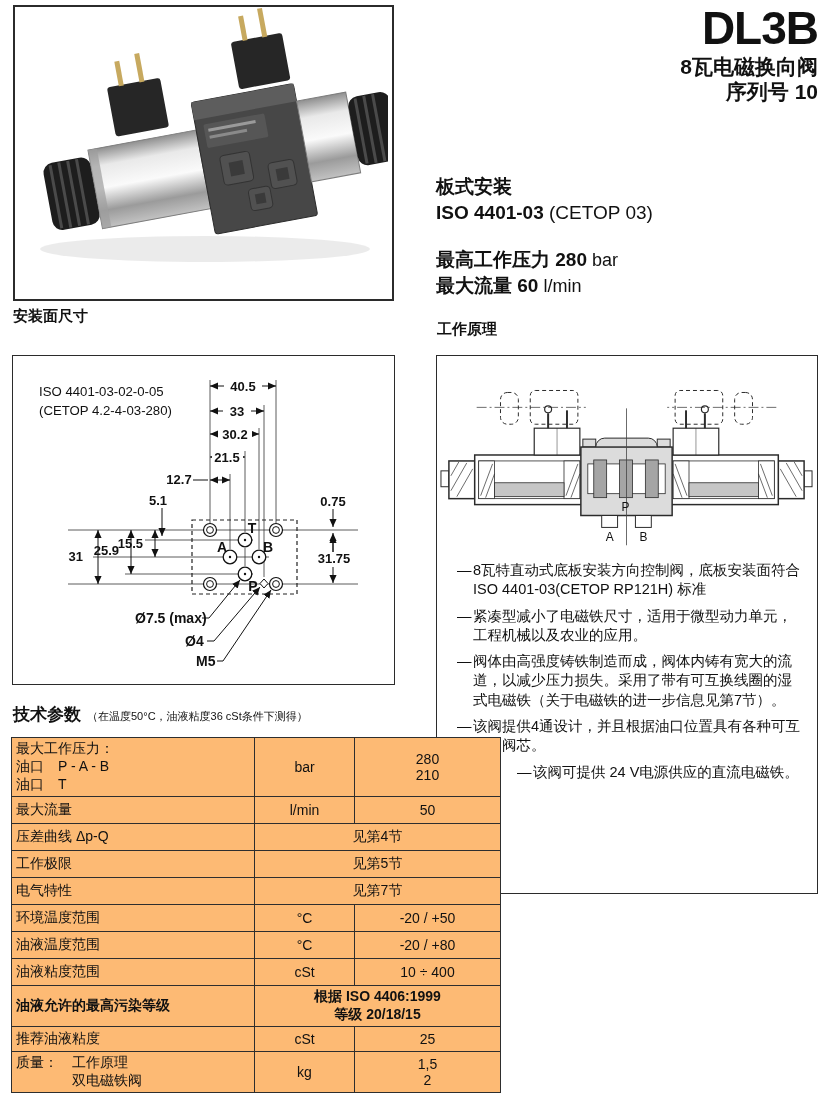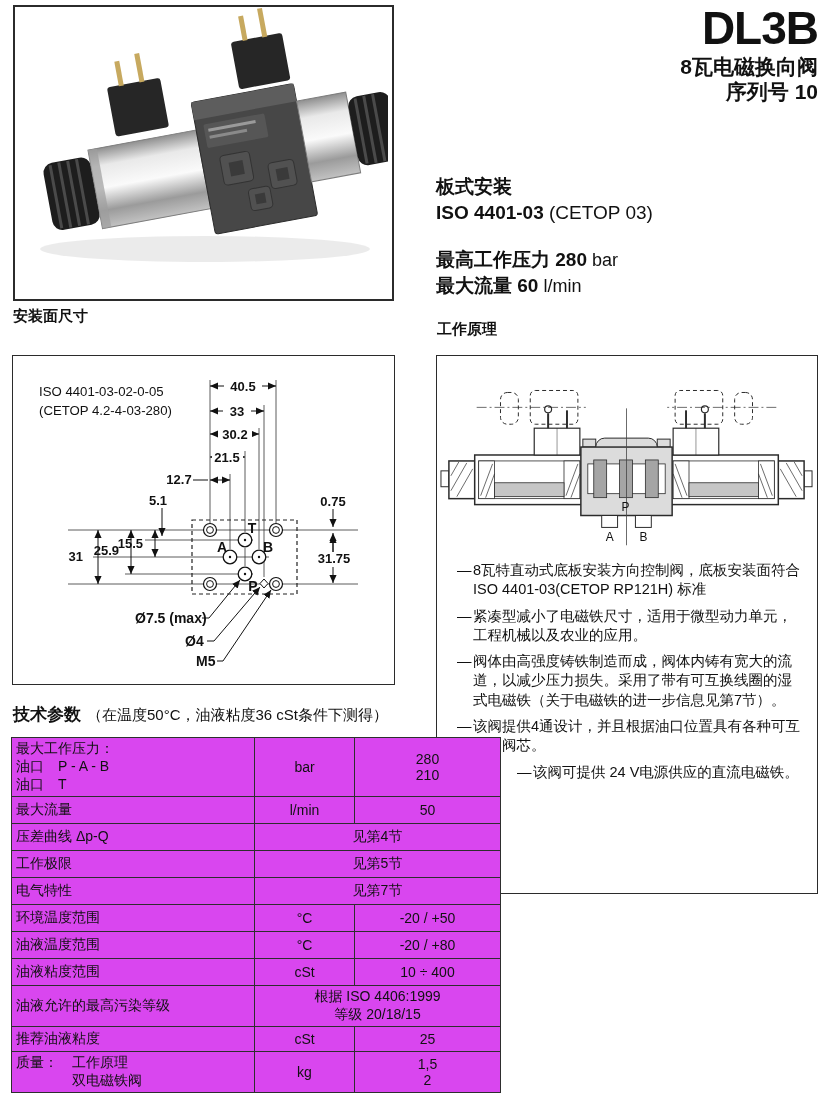--- a/index.html
+++ b/index.html
@@ -21,23 +21,23 @@
   
   .mount-box{position:absolute;left:12px;top:355px;width:381px;height:328px;border:1.5px solid #2b2b2b;background:#fff;}
   .principle-box{position:absolute;left:436px;top:355px;width:382px;height:539px;border:1.5px solid #2b2b2b;background:#fff;box-sizing:border-box;}
   .bullets{padding:6px 14px 0 20px;font-size:14.5px;line-height:1.33;}
   .bullet{position:relative;padding-left:16px;margin-bottom:7px;}
   .bullet .dash{position:absolute;left:0;top:0;}
   .bullet.indent{margin-left:60px;}
   
   .specs-head{position:absolute;left:13px;top:703px;white-space:nowrap;}
   .specs-title{font-size:17px;font-weight:bold;}
-  .specs-note{font-size:15px;margin-left:6px;}
+  .specs-note{font-size:11px;margin-left:6px;}
   table.specs{position:absolute;left:11px;top:737px;width:489px;border-collapse:collapse;table-layout:fixed;
-              background:#d946ef;font-size:14px;}
+              background:#fdba74;font-size:14px;}
   table.specs td{border:1.5px solid #2e2e2e;vertical-align:middle;padding:2px 4px;}
   td.lbl{padding-left:18px;text-align:left;}
   td.ctr{text-align:center;}
   .l2{padding-left:56px;}
   
   svg text{font-family:"Liberation Sans","DejaVu Sans",sans-serif;}
   .dimtxt{font-size:13px;font-weight:bold;fill:#111;}
   .porttxt{font-size:14px;font-weight:bold;fill:#111;}
   .isotxt{font-size:13.2px;fill:#111;}
   .abtxt{font-size:12px;fill:#111;}
@@ -329,21 +329,21 @@
       <tr style="height:27px;">
         <td class="lbl">油液温度范围</td>
         <td class="ctr">°C</td>
         <td class="ctr">-20 / +80</td>
       </tr>
       <tr style="height:27px;">
         <td class="lbl">油液粘度范围</td>
         <td class="ctr">cSt</td>
         <td class="ctr">10 ÷ 400</td>
       </tr>
-      <tr style="height:40px;">
+      <tr style="height:40px;font-weight:bold;">
         <td class="lbl">油液允许的最高污染等级</td>
         <td class="ctr" colspan="2">
           <div>根据 ISO 4406:1999</div>
           <div>等级 20/18/15</div>
         </td>
       </tr>
       <tr style="height:25px;">
         <td class="lbl">推荐油液粘度</td>
         <td class="ctr">cSt</td>
         <td class="ctr">25</td>

